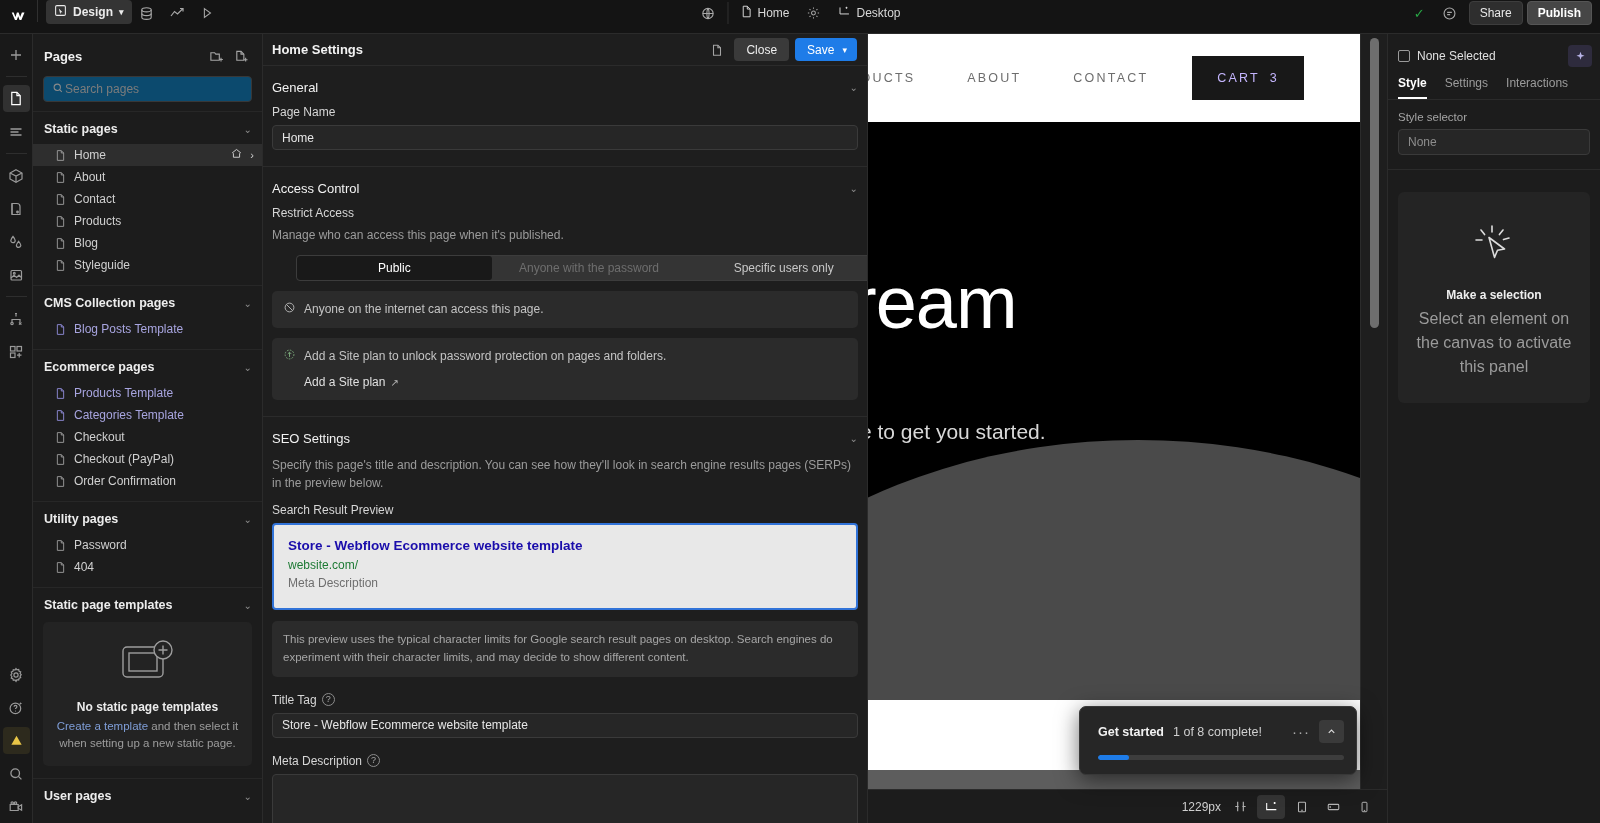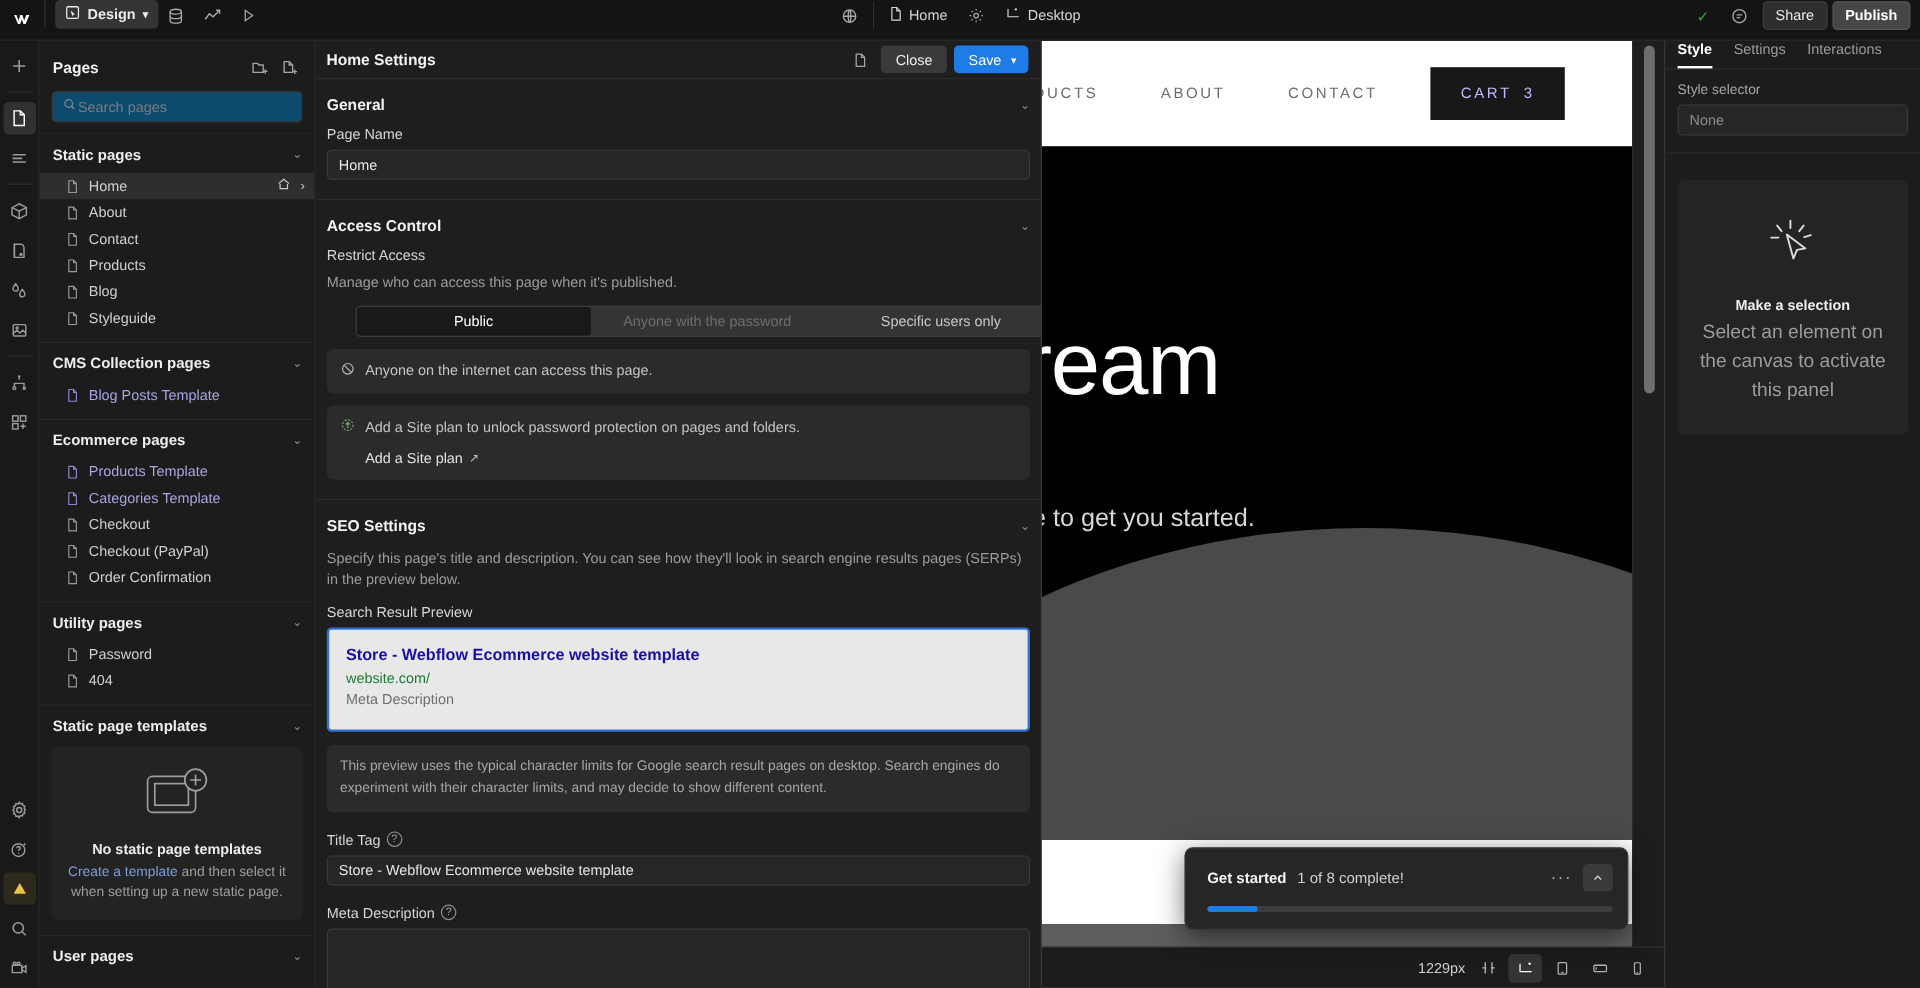--- a/index.html
+++ b/index.html
@@ -185,21 +185,21 @@
     display: flex; align-items: center; gap: 8px;
   }
   .set-scroll { flex: 1; overflow-y: auto; overflow-x: hidden; position: relative; }
   .set-scroll::-webkit-scrollbar { width: 9px; }
   .set-scroll::-webkit-scrollbar-thumb { background: #3e3e3e; border-radius: 5px; }
   .set-sec { border-bottom: 1px solid #2b2b2b; padding: 0 9px 16px; }
   .set-sec-head {
     display: flex; align-items: center;
     padding: 14px 0 10px;
   }
-  .set-sec-title { font-size: 13px; font-weight: 700; color: #f2f2f2; }
+  .set-sec-title { font-size: 13px; font-weight: 400; color: #f2f2f2; }
   .set-sec-chev { margin-left: auto; color: #8c8c8c; font-size: 10px; }
   .field-label { font-size: 12px; color: #d6d6d6; margin-bottom: 6px; display: flex; align-items: center; gap: 5px; }
   .field-sub { font-size: 12px; color: #9c9c9c; margin-bottom: 11px; line-height: 1.5; }
   .txt-input {
     width: 100%; height: 25px; padding: 0 9px;
     background: #262626; border: 1px solid #3a3a3a; border-radius: 4px;
     color: #e6e6e6; font-size: 12px; outline: 0;
     font-family: "Liberation Sans", sans-serif;
   }
   .txt-area {
@@ -310,21 +310,21 @@
   .zoom-label { font-size: 12px; color: #cfcfcf; margin-right: 2px; }
   .sb-btn {
     width: 28px; height: 24px; border-radius: 4px;
     display: flex; align-items: center; justify-content: center;
     color: #b4b4b4;
   }
   .sb-btn.active { background: #343434; color: #fff; }
   
   .toast {
     position: absolute; right: 30px; bottom: 48px;
-    width: 370px; background: #262626;
+    width: 278px; background: #262626;
     border: 1px solid #383838; border-radius: 7px;
     box-shadow: 0 5px 22px rgba(0,0,0,.55);
     padding: 13px 12px 14px 18px;
     z-index: 30;
   }
   .toast-row { display: flex; align-items: center; gap: 9px; }
   .toast-title { font-size: 12.5px; font-weight: 700; color: #f2f2f2; }
   .toast-sub { font-size: 12.5px; color: #cfcfcf; }
   .toast-actions { margin-left: auto; display: flex; align-items: center; gap: 4px; }
   .toast-dots { color: #a9a9a9; font-size: 15px; letter-spacing: 1px; padding: 0 5px; }
@@ -949,20 +949,29 @@
         <span class="sb-btn">
           <svg width="13" height="14" viewBox="0 0 16 16" fill="none" stroke="currentColor" stroke-width="1.2">
               <rect x="5" y="2.2" width="6" height="11.6" rx="1"></rect>
               <path d="M7.2 12.2h1.6"></path>
             </svg>
         </span>
       </div>
     </div>
 
     <div class="rightpanel">
+      <div class="rp-selhead">
+        <span class="rp-selbox"></span>
+        <span class="rp-seltext">None Selected</span>
+        <span class="rp-ai">
+          <svg width="13" height="13" viewBox="0 0 16 16" fill="currentColor">
+              <path d="M8 2l1.3 3.7L13 7l-3.7 1.3L8 12l-1.3-3.7L3 7l3.7-1.3z"></path>
+            </svg>
+        </span>
+      </div>
       <div class="rp-tabs" id="rp-tabs">
           <div class="rp-tab active">Style</div>
           <div class="rp-tab">Settings</div>
           <div class="rp-tab">Interactions</div>
         </div>
       <div class="rp-body">
         <div class="rp-label">Style selector</div>
         <div class="rp-select">None</div>
       </div>
       <div class="rp-divider"></div>

